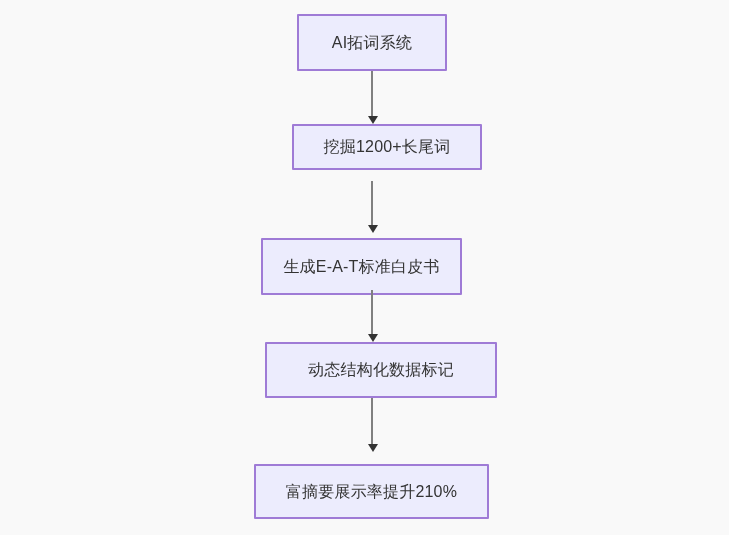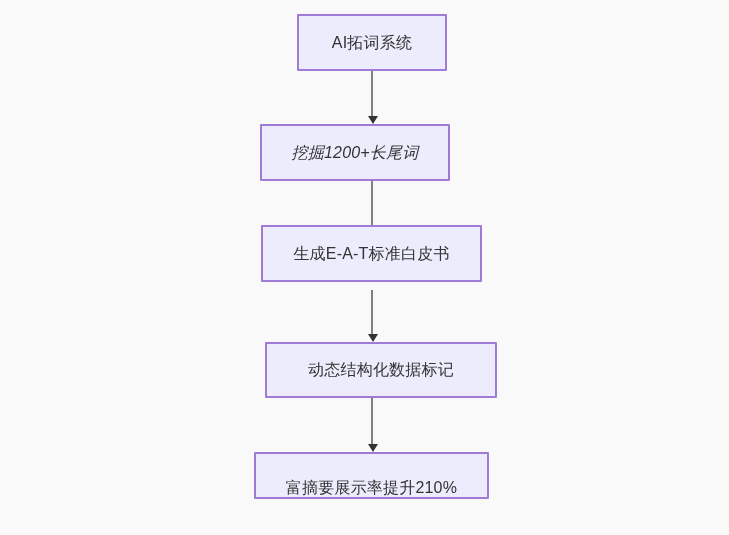--- a/index.html
+++ b/index.html
@@ -36,24 +36,24 @@
     white-space: nowrap;
     text-align: center;
   }
 
   .node-label {
     display: block;
   }
 
   
   #node-1 { left: 297px; top: 14px;  width: 150px; height: 57px; }
-  #node-2 { left: 260px; top: 124px; width: 190px; height: 57px; font-style: italic; }
-  #node-3 { left: 261px; top: 225px; width: 221px; height: 57px; }
+  #node-2 { left: 292px; top: 124px; width: 190px; height: 46px; }
+  #node-3 { left: 261px; top: 238px; width: 201px; height: 57px; }
   #node-4 { left: 265px; top: 342px; width: 232px; height: 56px; }
-  #node-5 { left: 254px; top: 452px; width: 235px; height: 47px; align-items: flex-end; }
+  #node-5 { left: 254px; top: 464px; width: 235px; height: 55px; }
 
   
   .edge {
     position: absolute;
     left: 368px;
     width: 7px;
   }
   .edge-line {
     position: absolute;
     left: 3px;

